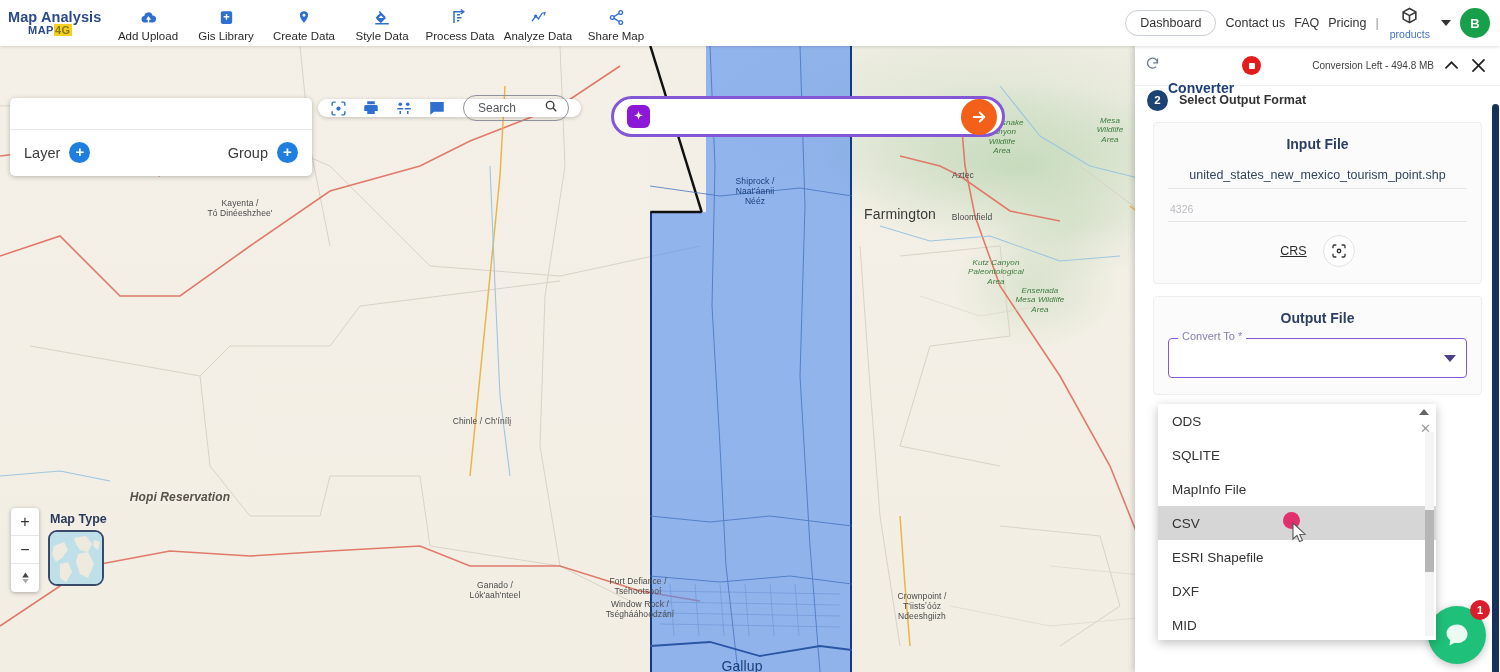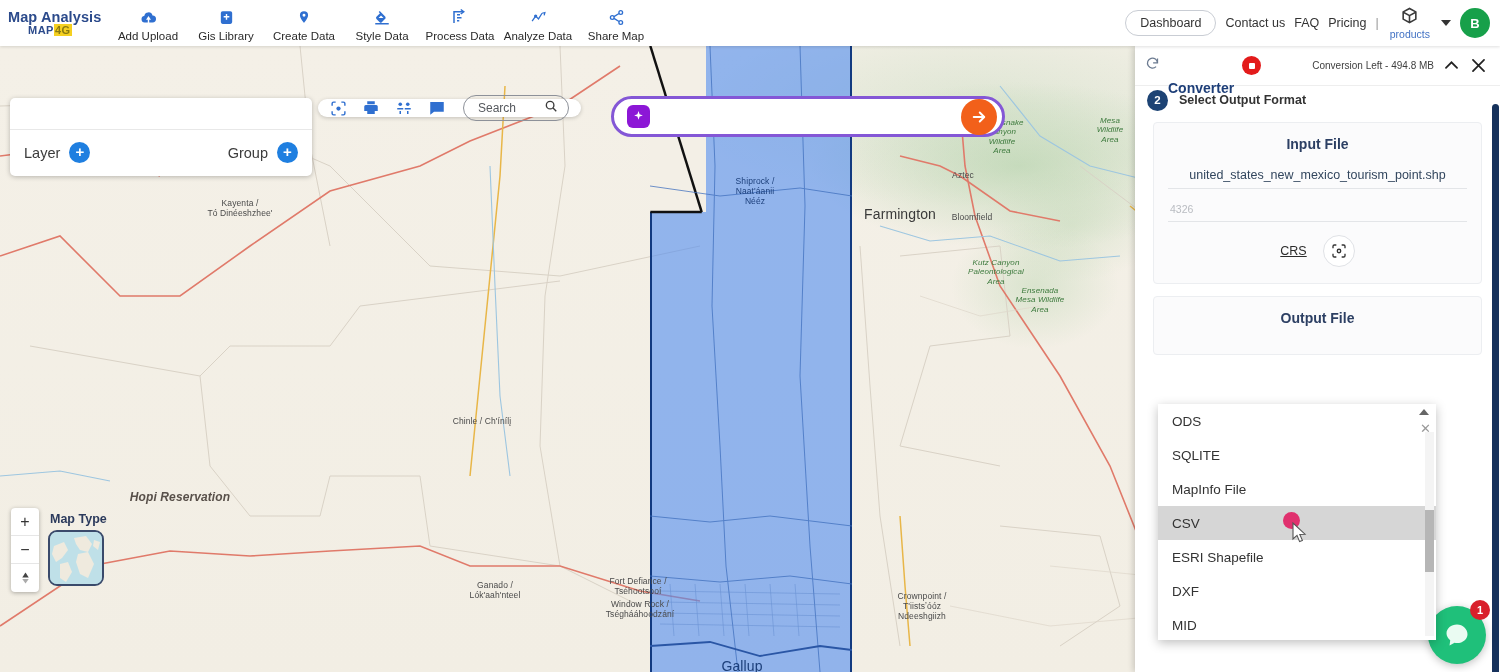--- a/index.html
+++ b/index.html
@@ -610,20 +610,27 @@
             <svg width="16" height="16" viewBox="0 0 24 24" fill="none" stroke="#333" stroke-width="2">
                 <path d="M3 8V5a2 2 0 0 1 2-2h3M16 3h3a2 2 0 0 1 2 2v3M21 16v3a2 2 0 0 1-2 2h-3M8 21H5a2 2 0 0 1-2-2v-3"></path>
                 <circle cx="12" cy="12" r="2.6"></circle>
               </svg>
           </span>
         </div>
       </div>
 
       <div class="card">
         <div class="card-title">Output File</div>
+        <div class="select-wrap">
+          <span class="select-legend">Convert To *</span>
+          <div class="select-box">
+            <span></span>
+            <span class="select-caret"></span>
+          </div>
+        </div>
       </div>
     </div>
 
     <div class="right-scrollbar"></div>
   </div>
 
   <div class="dropdown">
     <ul class="dd-list" id="dd-list">
         <li class="dd-item">ODS</li>
         <li class="dd-item">SQLITE</li>

